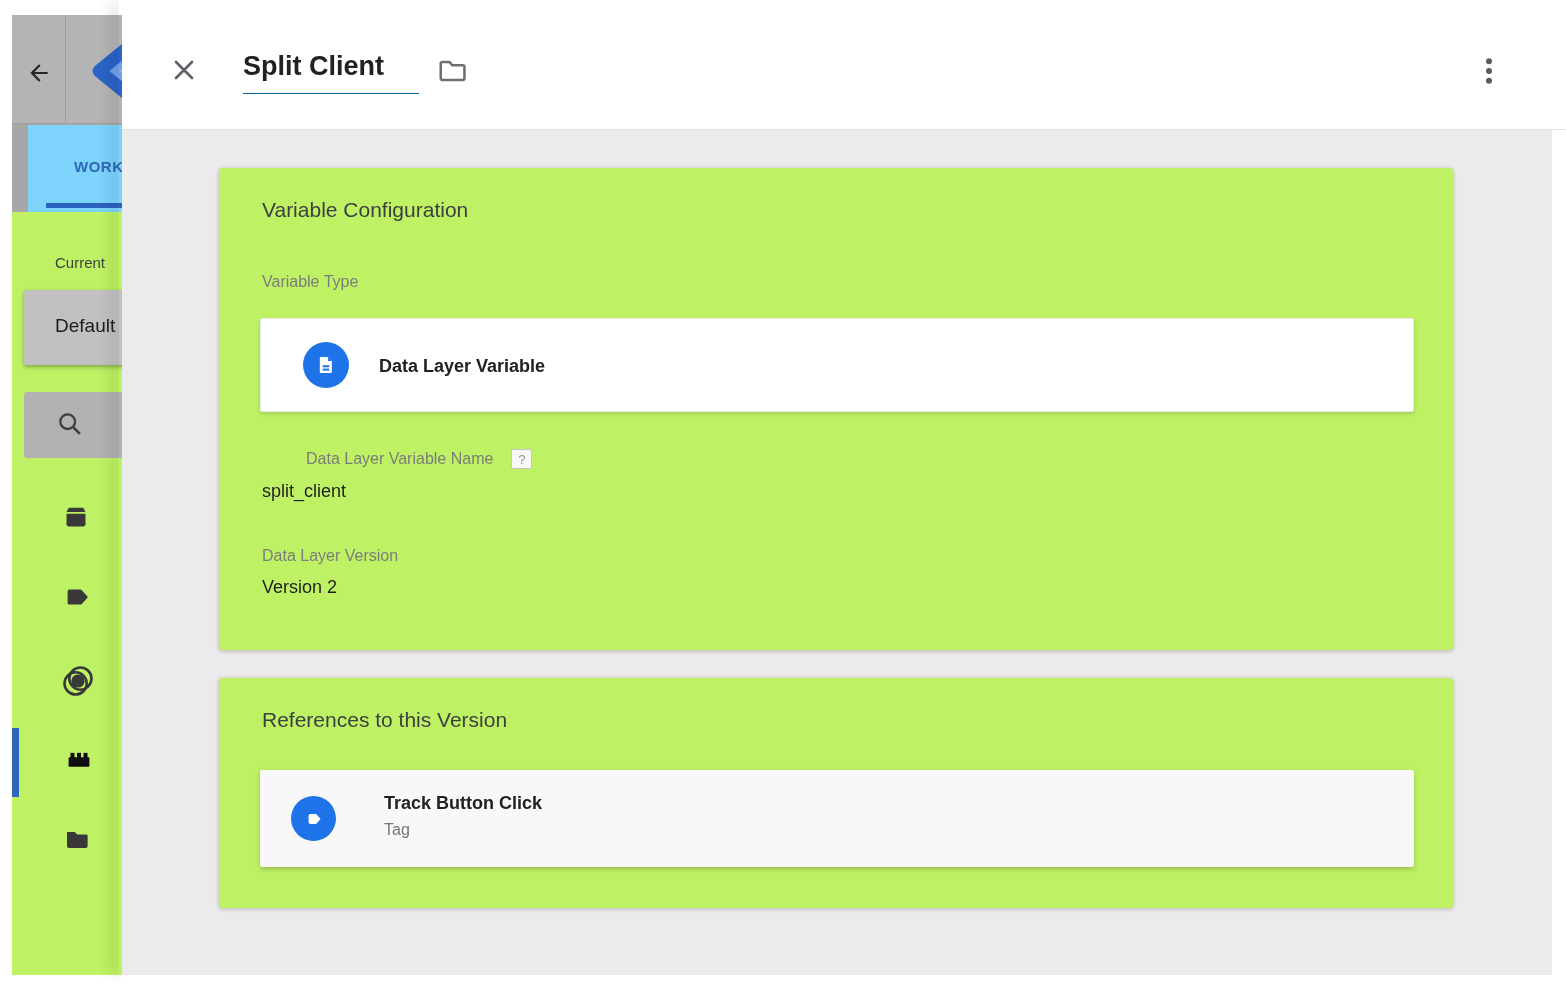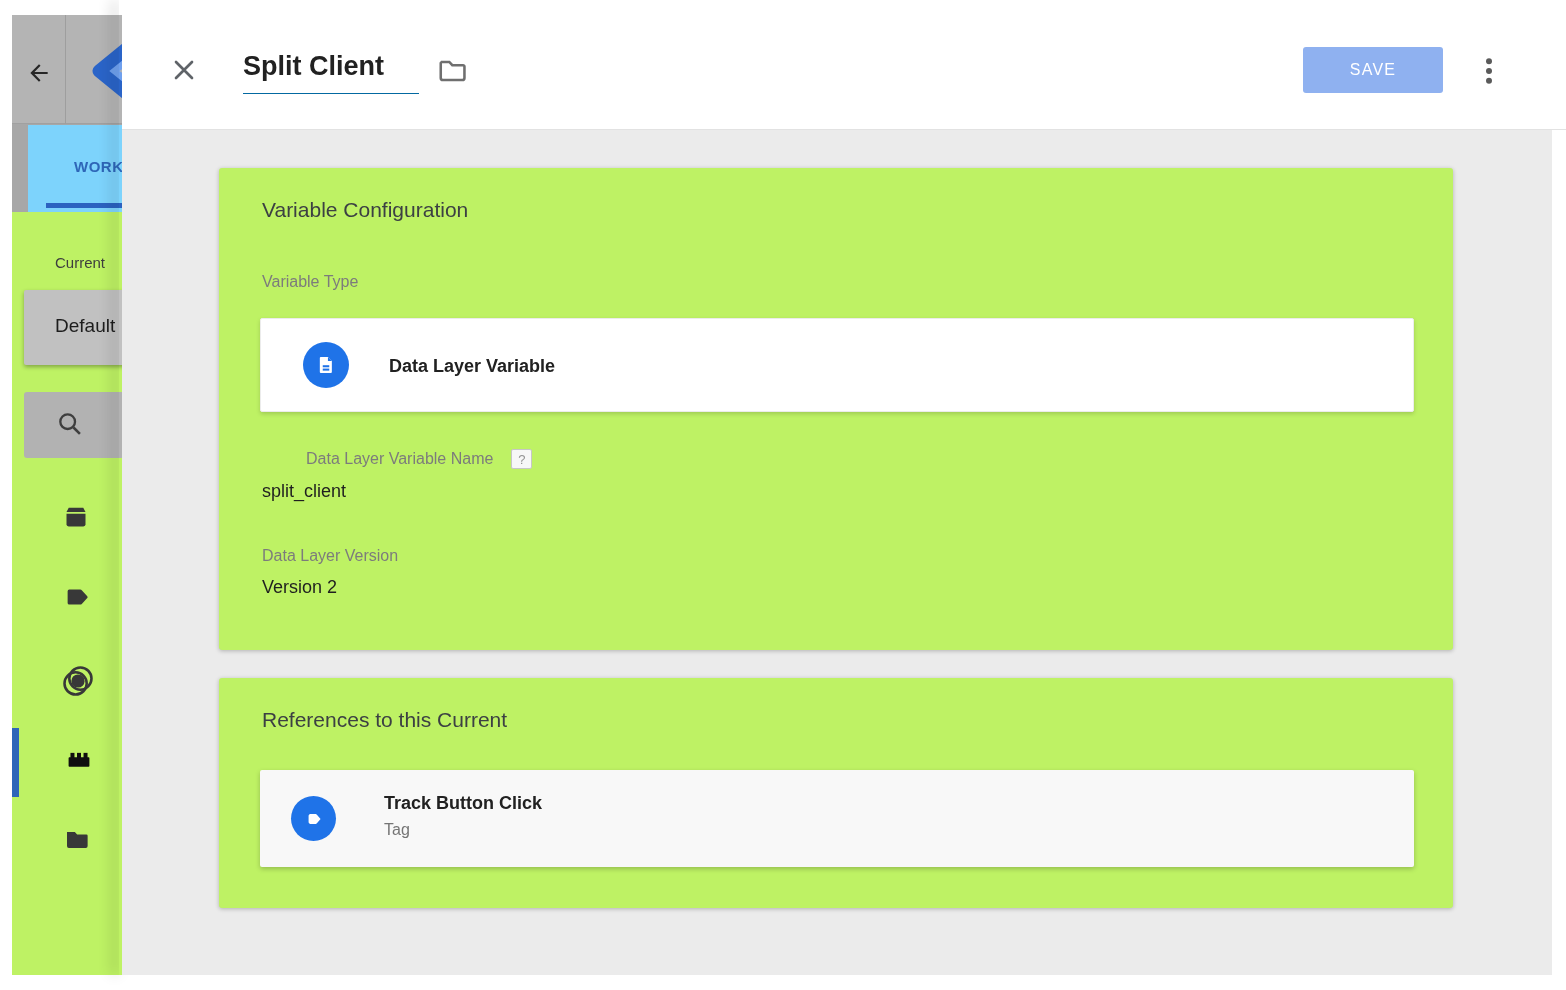--- a/index.html
+++ b/index.html
@@ -44,21 +44,21 @@
   .card-refs { top:548px; height:230px; }
   .card h2 { position:absolute; left:43px; font-size:21px; font-weight:400; color:#3c4043; white-space:nowrap; }
   .field-label { font-size:16px; color:#7c7c7c; white-space:nowrap;text-align:right; }
   .field-value { font-size:18px; color:#1f1f1f; white-space:nowrap; cursor:text; }
   .lbl-type { position:absolute; left:43px; top:105px; }
   .type-row { position:absolute; left:41px; top:150px; width:1154px; height:94px; background:#ffffff;
     border:1px solid #ececec; border-radius:2px; box-shadow:0 2px 4px rgba(0,0,0,0.16); cursor:pointer; }
   .blue-circle { position:absolute; border-radius:50%; background:#1f73e8; }
   .type-row .blue-circle { left:42px; top:23px; width:46px; height:46px; }
   .blue-circle svg { position:absolute; left:50%; top:50%; transform:translate(-50%,-50%); }
-  .type-name { position:absolute; left:128px; top:0; height:94px; line-height:94px; font-size:18px; font-weight:700; color:#212121; white-space:nowrap; }
+  .type-name { position:absolute; left:118px; top:0; height:94px; line-height:94px; font-size:18px; font-weight:700; color:#212121; white-space:nowrap; }
   .name-label-row { position:absolute; left:43px; top:281px; display:flex; align-items:center; gap:18px;margin-left:44px; }
   .help-badge { display:inline-block; width:21px; height:20px; border:1px solid #c6c6c6; border-radius:2px; background:#f7f7f7;
     font-size:13px; color:#949494; text-align:center; line-height:19px; cursor:pointer; }
   .name-value { position:absolute; left:43px; top:313px; }
   .lbl-version { position:absolute; left:43px; top:379px; }
   .version-value { position:absolute; left:43px; top:409px; }
   .card-refs h2 { top:30px; }
   .ref-row { position:absolute; left:41px; top:92px; width:1154px; height:97px; background:#f8f8f8; border-radius:2px;
     box-shadow:0 2px 5px rgba(0,0,0,0.22); cursor:pointer; }
   .ref-row .blue-circle { left:31px; top:26px; width:45px; height:45px; }
@@ -147,21 +147,20 @@
         </svg>
       </div>
       <div class="title-field">
         <div class="title-text">Split Client</div>
       </div>
       <div class="folder-btn">
         <svg width="38" height="36" viewBox="0 0 24 24">
           <path fill="none" stroke="#6f6f6f" stroke-width="1.7" d="M4.6 6.6h5.6l2 2.2h7.2a.9.9 0 0 1 .9.9v7.6a1.4 1.4 0 0 1-1.4 1.4H5.9a1.4 1.4 0 0 1-1.4-1.4V7.5a.9.9 0 0 1 .9-.9z"></path>
         </svg>
       </div>
-      <div class="save-btn">SAVE</div>
       <div class="kebab-btn">
         <svg width="36" height="38" viewBox="0 0 24 24">
           <circle cx="12" cy="5.5" r="2" fill="#5a5a5a"></circle>
           <circle cx="12" cy="12" r="2" fill="#5a5a5a"></circle>
           <circle cx="12" cy="18.5" r="2" fill="#5a5a5a"></circle>
         </svg>
       </div>
     </div>
 
     <div class="panel-body">
@@ -186,21 +185,21 @@
           <span class="field-label">Data Layer Variable Name</span>
           <span class="help-badge">?</span>
         </div>
         <div class="field-value name-value">split_client</div>
 
         <div class="field-label lbl-version">Data Layer Version</div>
         <div class="field-value version-value">Version 2</div>
       </section>
 
       <section class="card card-refs">
-        <h2>References to this Current</h2>
+        <h2>References to this Version</h2>
         <div class="ref-row">
           <span class="blue-circle">
             <svg width="25" height="25" viewBox="0 0 24 24">
               <path fill="#ffffff" d="M6.8 9.1c0-1 .8-1.8 1.8-1.8h4.8a1.8 1.8 0 0 1 1.4.6l3.5 4.1-3.5 4.1a1.8 1.8 0 0 1-1.4.6H8.6c-1 0-1.8-.8-1.8-1.8z"></path>
             </svg>
           </span>
           <div class="ref-name">Track Button Click</div>
           <div class="ref-type">Tag</div>
         </div>
       </section>

